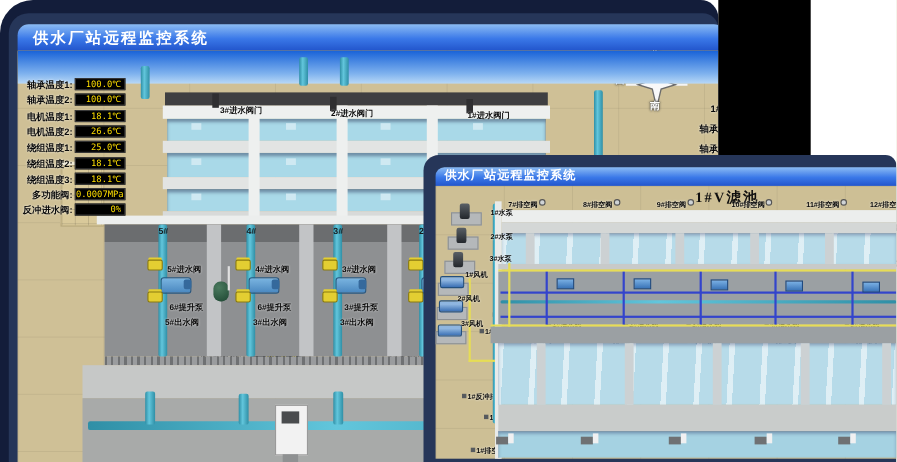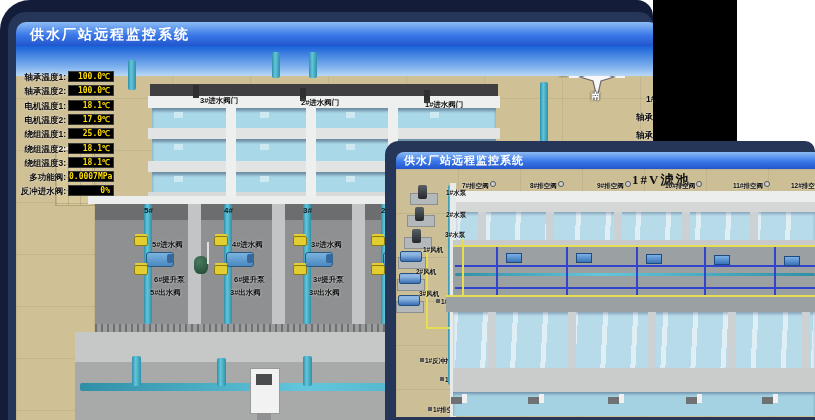--- a/index.html
+++ b/index.html
@@ -44,21 +44,21 @@
   .blbl,.flbl,.plbl,.baynum,.eqlbl,.ledlbl{position:absolute;color:#0a0a0a;font-weight:bold;white-space:nowrap;text-shadow:0 0 2px rgba(255,255,255,.85);}
   .blbl{font-size:7.5px;}
   .flbl{font-size:6.5px;}
   .baynum{font-size:8px;color:#16181a;text-shadow:none;}
   .eqlbl{font-size:6.5px;}
   .ledlbl{font-size:8.5px;}
   .plbl{font-size:8.5px;width:50px;text-align:right;}
   .dot::before{content:"";display:inline-block;width:4px;height:4px;background:#565a5e;margin-right:1px;vertical-align:1px;}
   .red::before{content:"";display:inline-block;width:4px;height:4px;background:#d43020;margin-right:1px;vertical-align:1px;}
   .ring::after{content:"";display:inline-block;width:4px;height:4px;border:1px solid #555;border-radius:50%;background:#cfd3d5;margin-left:1px;vertical-align:1px;}
-  .led{position:absolute;background:#000;border:1px solid #3a3a3a;color:#ffdf00;font-family:"DejaVu Sans Mono",monospace;font-size:8px;line-height:10px;text-align:right;padding-right:3px;box-sizing:border-box;font-weight:bold;}
+  .led{position:absolute;background:#000;border:1px solid #3a3a3a;color:#ffdf00;font-family:"DejaVu Sans Mono",monospace;font-size:8px;line-height:10px;text-align:right;padding-right:3px;box-sizing:border-box;font-weight:normal;}
   .sceneTitle{position:absolute;color:#0f0f0f;font-weight:bold;font-family:"Liberation Serif","DejaVu Serif",serif;white-space:nowrap;}
   #qsbf{left:296px;top:2px;font-size:17px;letter-spacing:8px;}
   #vlc{left:236px;top:2px;font-size:13px;letter-spacing:2px;}
   .cmp{position:absolute;color:#fff;font-size:9px;font-weight:bold;text-shadow:0 0 2px #333,0 0 2px #333;}
   .fmx{position:absolute;color:#2d2d2d;font-size:10px;font-weight:bold;}
 </style>
 </head>
 <body>
 
 <div id="stage">
@@ -177,21 +177,21 @@
       <span class="baynum" style="left: 208px; top: 160px;">4#</span>
       <span class="baynum" style="left: 287px; top: 160px;">3#</span>
       <span class="baynum" style="left: 365px; top: 160px;">2#</span>
       <span class="plbl" style="left: 0px; top: 26px;">轴承温度1:</span>
       <div class="led" style="background: rgb(0, 0, 0); left: 52px; top: 25px; width: 46px; height: 11px;">100.0℃</div>
       <span class="plbl" style="left: 0px; top: 40.3px;">轴承温度2:</span>
       <div class="led" style="background: rgb(0, 0, 0); left: 52px; top: 39.3px; width: 46px; height: 11px;">100.0℃</div>
       <span class="plbl" style="left: 0px; top: 54.6px;">电机温度1:</span>
       <div class="led" style="background: rgb(0, 0, 0); left: 52px; top: 53.6px; width: 46px; height: 11px;">18.1℃</div>
       <span class="plbl" style="left: 0px; top: 68.9px;">电机温度2:</span>
-      <div class="led" style="background: rgb(0, 0, 0); left: 52px; top: 67.9px; width: 46px; height: 11px;">17.9℃</div>
+      <div class="led" style="background: rgb(0, 0, 0); left: 52px; top: 67.9px; width: 46px; height: 11px;">26.6℃</div>
       <span class="plbl" style="left: 0px; top: 83.2px;">绕组温度1:</span>
       <div class="led" style="background: rgb(0, 0, 0); left: 52px; top: 82.2px; width: 46px; height: 11px;">25.0℃</div>
       <span class="plbl" style="left: 0px; top: 97.5px;">绕组温度2:</span>
       <div class="led" style="background: rgb(0, 0, 0); left: 52px; top: 96.5px; width: 46px; height: 11px;">18.1℃</div>
       <span class="plbl" style="left: 0px; top: 111.8px;">绕组温度3:</span>
       <div class="led" style="background: rgb(0, 0, 0); left: 52px; top: 110.8px; width: 46px; height: 11px;">18.1℃</div>
       <span class="plbl" style="left: 0px; top: 126.1px;">多功能阀:</span>
       <div class="led" style="background: rgb(0, 0, 0); left: 52px; top: 125.1px; width: 46px; height: 11px;">0.0007MPa</div>
       <span class="plbl" style="left: 0px; top: 140.4px;">反冲进水阀:</span>
       <div class="led" style="background: rgb(0, 0, 0); left: 52px; top: 139.4px; width: 46px; height: 11px;">0%</div>

